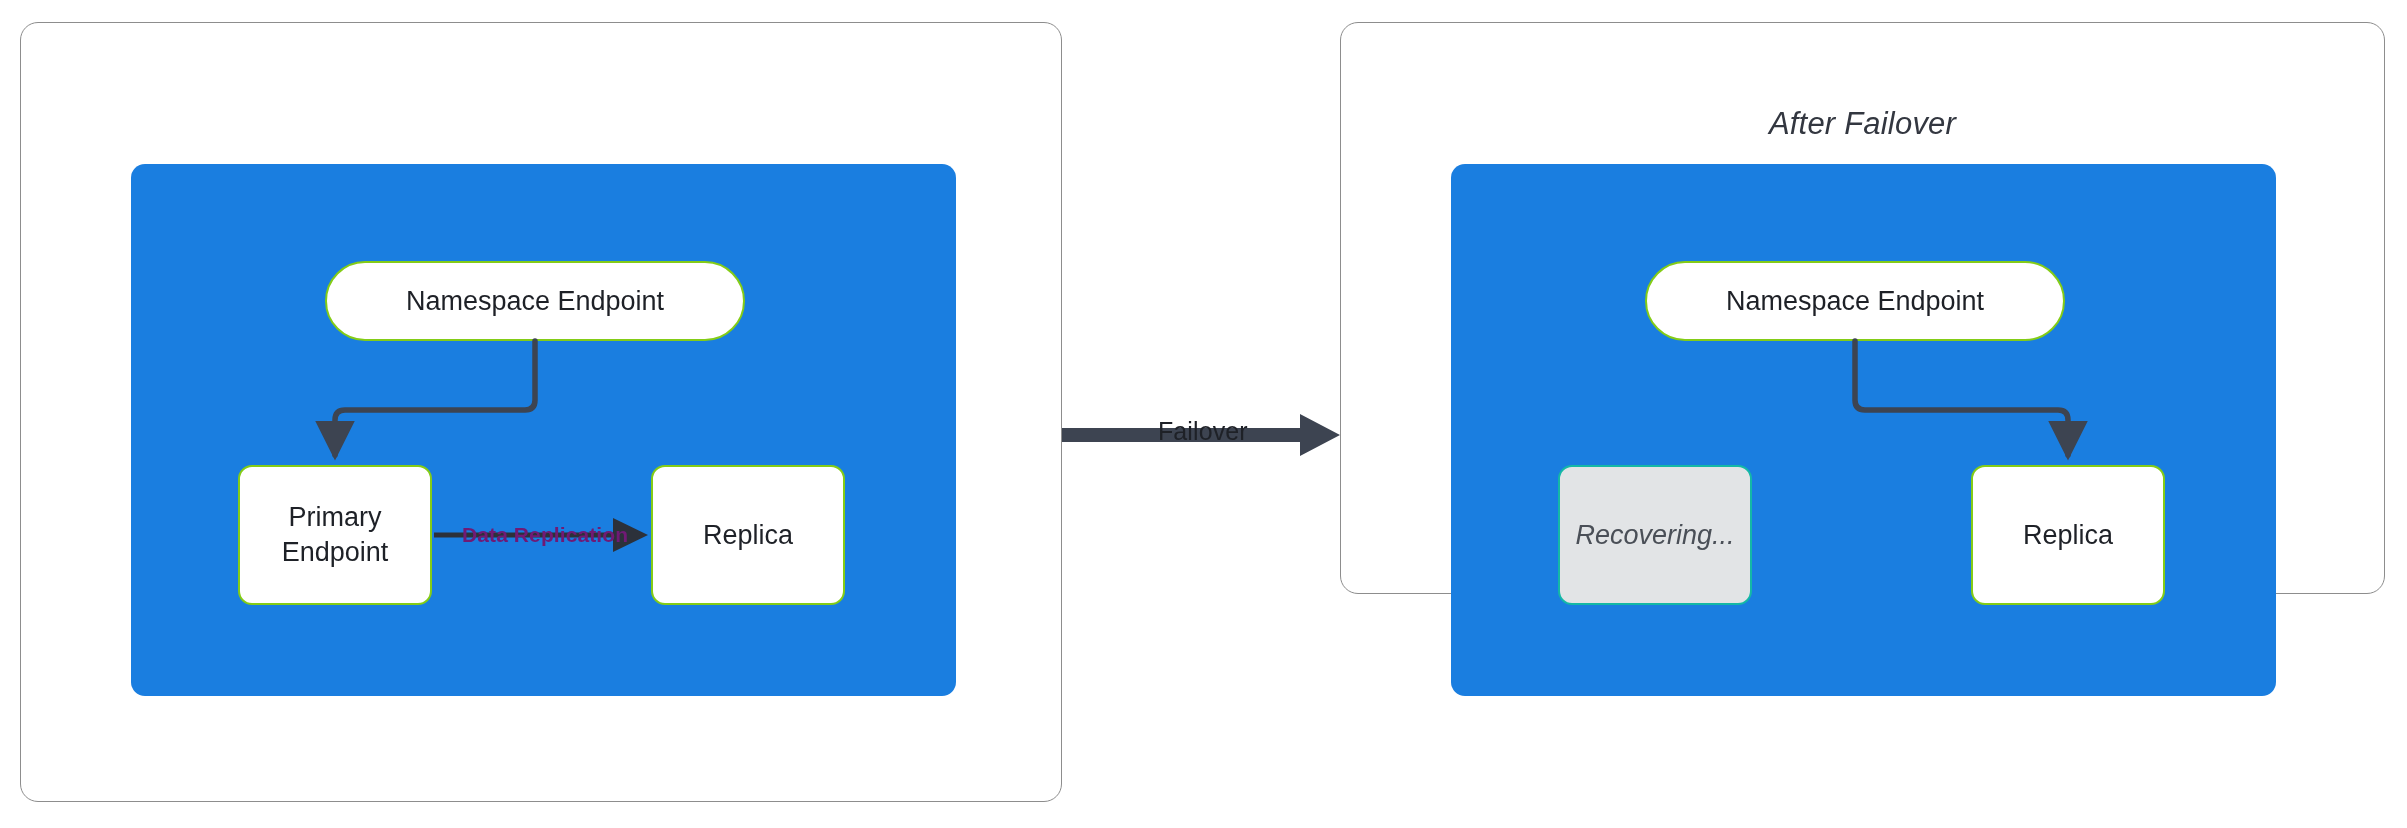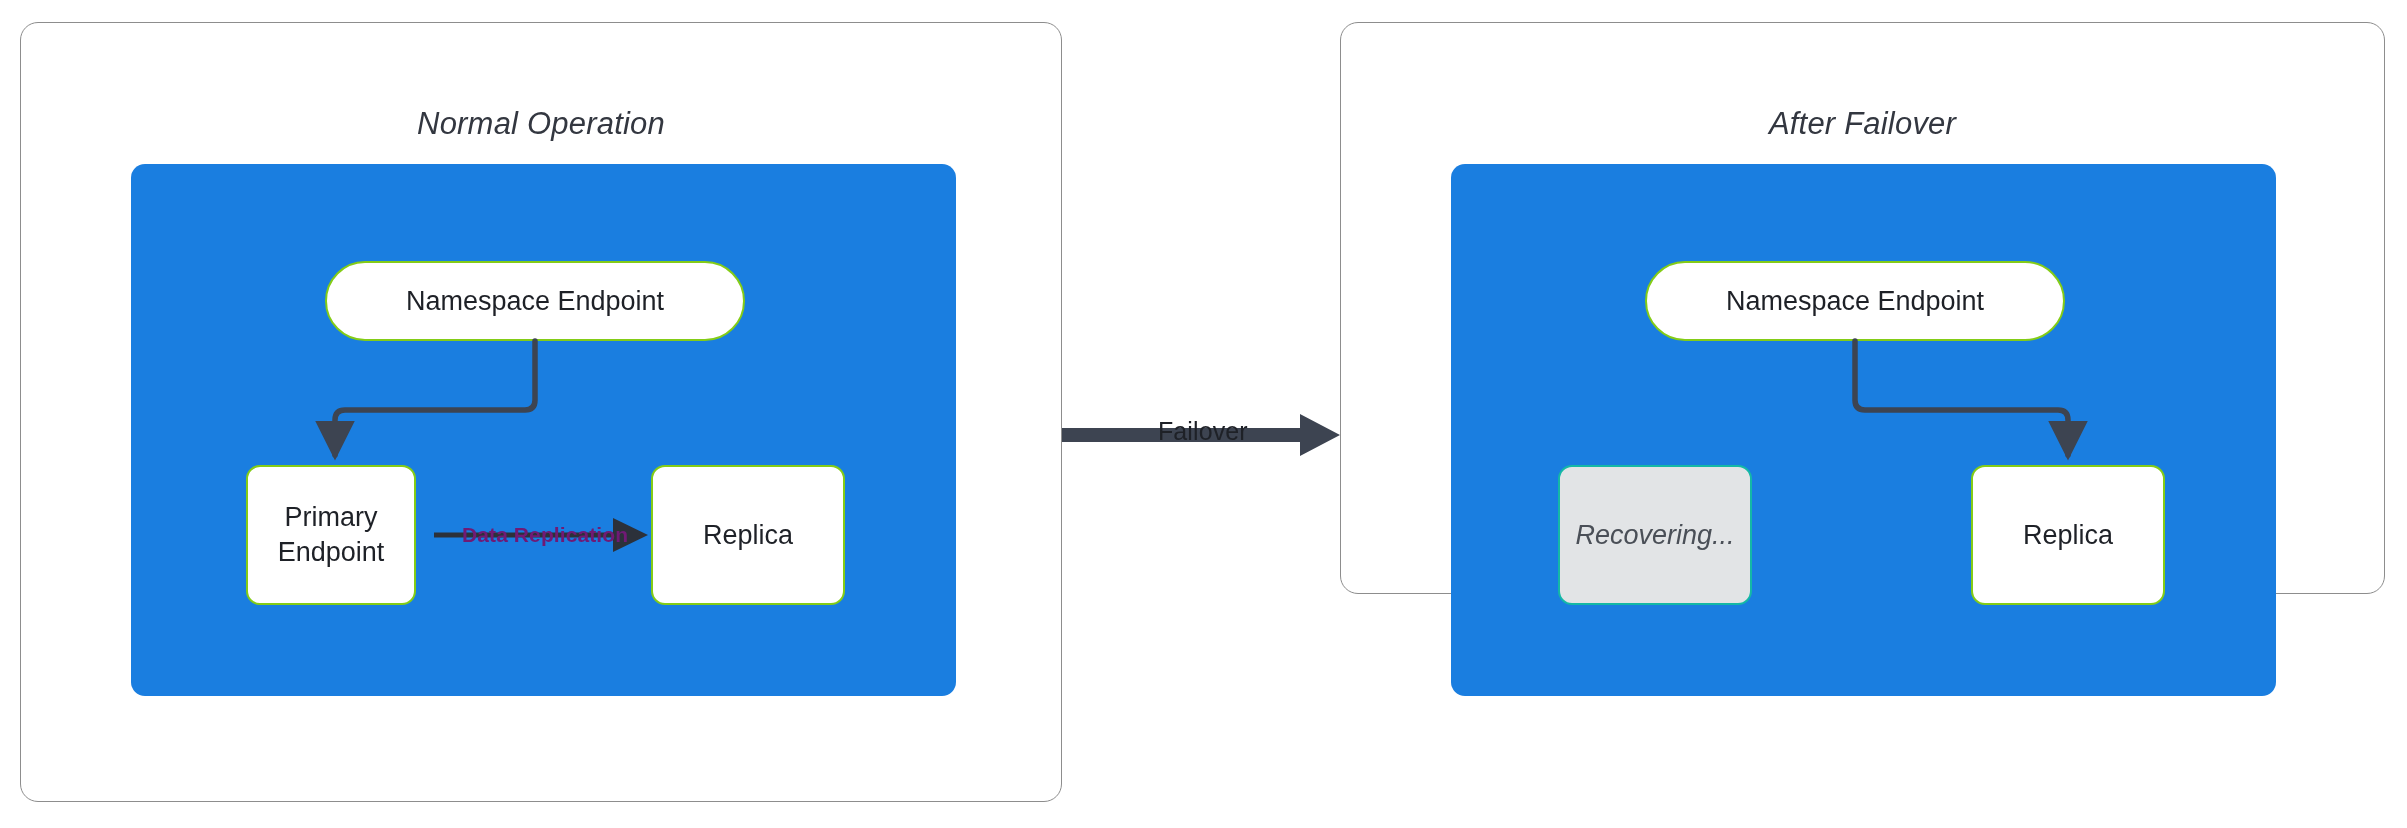--- a/index.html
+++ b/index.html
@@ -105,30 +105,29 @@
     font-size: 25px;
     color: #1e2127;
   }
 </style>
 </head>
 <body>
 
 <div id="stage">
 
   <div class="panel" style="left:20px; top:22px; width:1042px; height:780px;">
-    <div class="panel-title" style="top:83px;">Normal Operation</div>
 
     <div class="blue-region" style="left:110px; top:141px; width:825px; height:532px;"></div>
   </div>
 
   <div class="node pill" style="left:325px; top:261px; width:420px; height:80px;">
     <span class="node-label">Namespace Endpoint</span>
   </div>
 
-  <div class="node rect" style="left:246px; top:465px; width:170px; height:140px; flex-direction:column;">
+  <div class="node rect" style="left:238px; top:465px; width:194px; height:140px; flex-direction:column;">
     <span class="node-label">Primary</span>
     <span class="node-label">Endpoint</span>
   </div>
 
   <div class="node rect" style="left:651px; top:465px; width:194px; height:140px;">
     <span class="node-label">Replica</span>
   </div>
 
   <div class="panel" style="left:1340px; top:22px; width:1045px; height:572px;">
     <div class="panel-title" style="top:83px;">After Failover</div>

